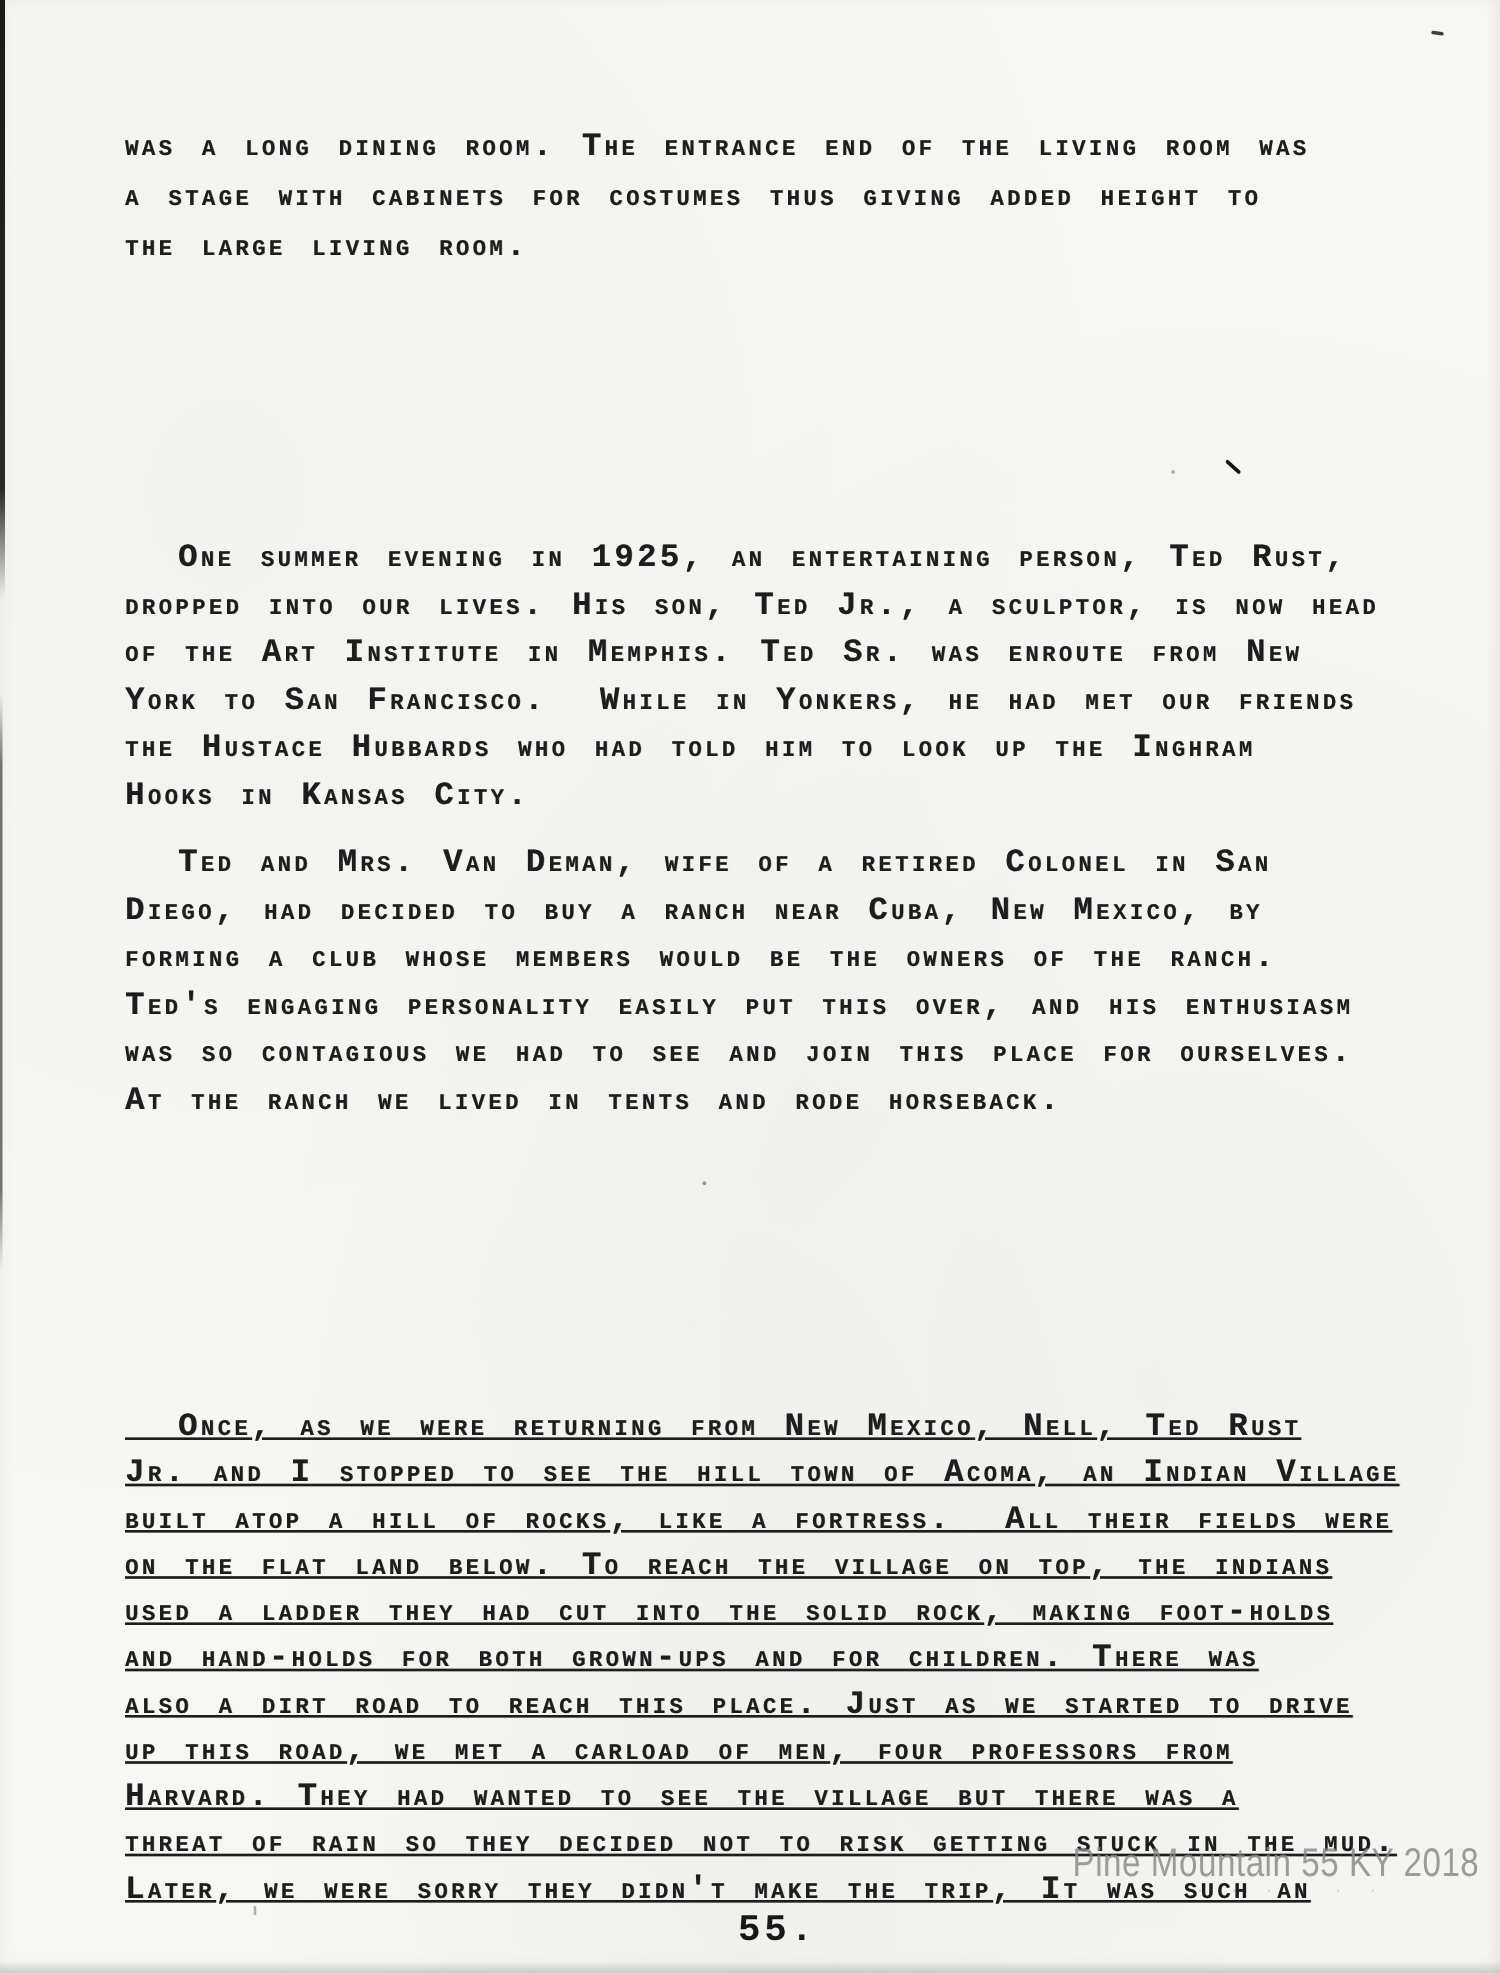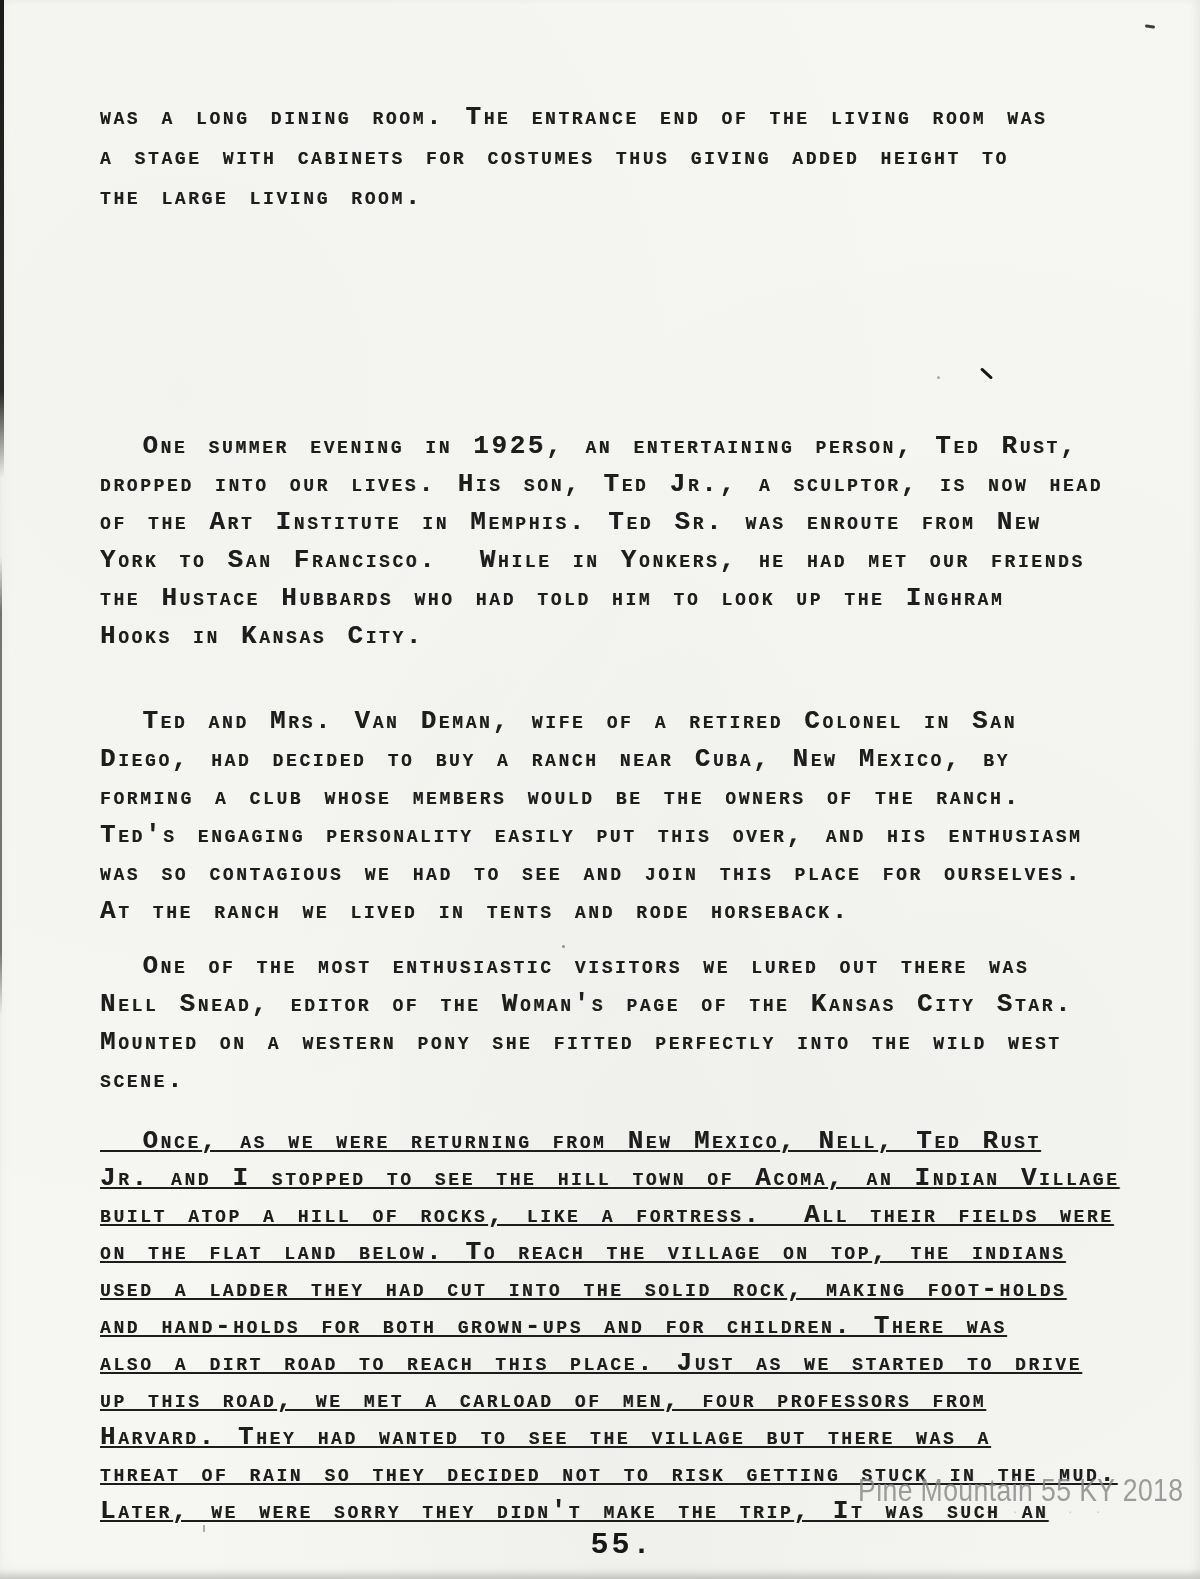--- a/index.html
+++ b/index.html
@@ -33,21 +33,21 @@
     font-size: 26px;
     line-height: 38px;
     font-variant: small-caps;
     letter-spacing: 2.6px;
     word-spacing: 3px;
     white-space: pre;
     text-shadow: 0.3px 0 0 rgba(0,0,0,0.45);
   }
   .para-1 { top: 92px;  line-height: 40px; }
   .para-2 { top: 422px; }
-  .para-3 { top: 697px; }
+  .para-3 { top: 666px; }
   .para-4 { top: 942px; }
   .para-5 { top: 1118px; line-height: 37px; text-decoration: underline; }
 
   .page-number {
     position: absolute;
     left: 0;
     right: 0;
     top: 1528px;
     text-align: center;
     transform: translateX(22px);
@@ -159,24 +159,20 @@
 of the Art Institute in Memphis. Ted Sr. was enroute from New
 York to San Francisco.  While in Yonkers, he had met our friends
 the Hustace Hubbards who had told him to look up the Inghram
 Hooks in Kansas City.</p>
   <p class="para para-3">  Ted and Mrs. Van Deman, wife of a retired Colonel in San
 Diego, had decided to buy a ranch near Cuba, New Mexico, by
 forming a club whose members would be the owners of the ranch.
 Ted's engaging personality easily put this over, and his enthusiasm
 was so contagious we had to see and join this place for ourselves.
 At the ranch we lived in tents and rode horseback.</p>
-  <p class="para para-4">  One of the most enthusiastic visitors we lured out there was
-Nell Snead, editor of the Woman's page of the Kansas City Star.
-Mounted on a western pony she fitted perfectly into the wild west
-scene.</p>
   <p class="para para-5">  Once, as we were returning from New Mexico, Nell, Ted Rust
 Jr. and I stopped to see the hill town of Acoma, an Indian Village
 built atop a hill of rocks, like a fortress.  All their fields were
 on the flat land below. To reach the village on top, the indians
 used a ladder they had cut into the solid rock, making foot-holds
 and hand-holds for both grown-ups and for children. There was
 also a dirt road to reach this place. Just as we started to drive
 up this road, we met a carload of men, four professors from
 Harvard. They had wanted to see the village but there was a
 threat of rain so they decided not to risk getting stuck in the mud.

